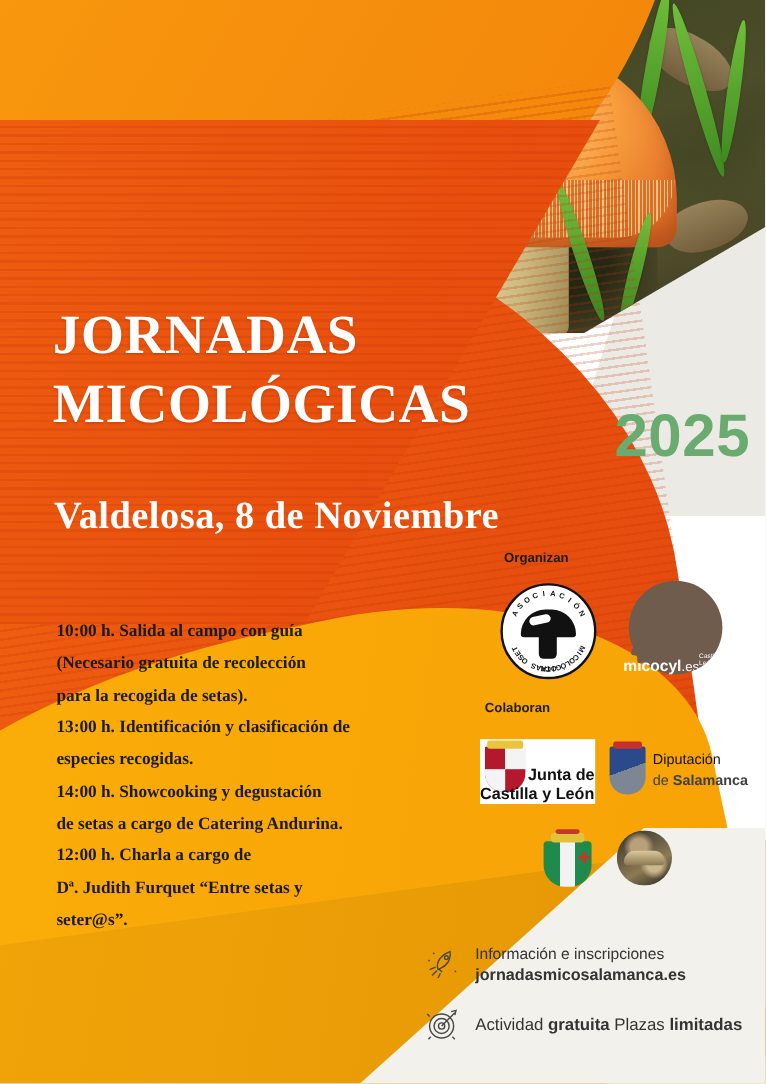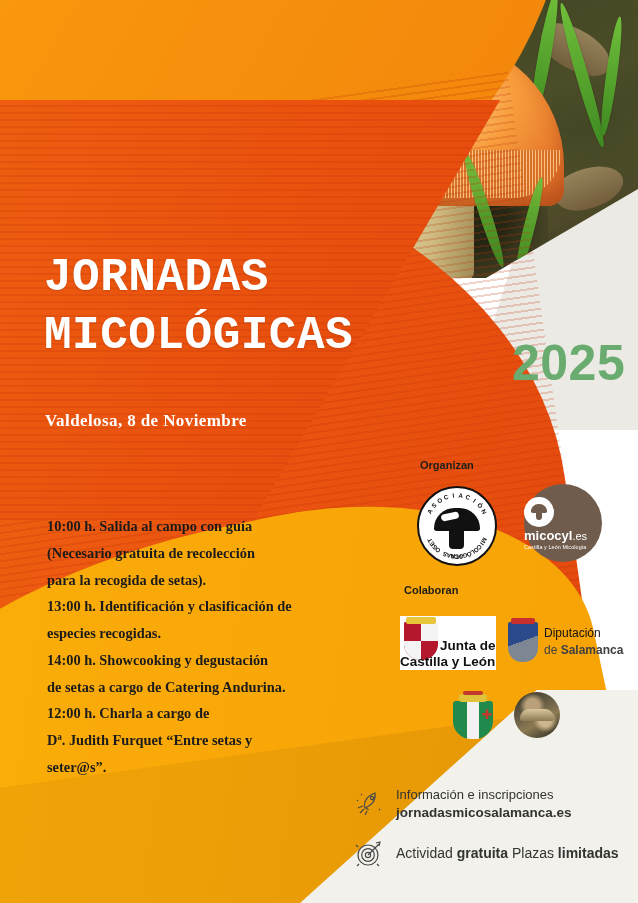--- a/index.html
+++ b/index.html
@@ -142,41 +142,41 @@
   .mask-right-bottom{
     position:absolute;left:300px;top:690px;width:338px;height:213px;
     background:#f2f1ec;
     clip-path:polygon(100% 0%, 100% 100%, 0% 100%, 70% 0%);
   }
 
   
   .title{
     position:absolute;left:44px;top:250px;width:420px;
     color:#ffffff;
-    font-family:Liberation Mono, monospace;
+    font-family:Liberation Serif, serif;
     font-weight:700;
     font-size:46px;
     line-height:1.26;
     letter-spacing:.5px;
     text-shadow:0 1px 2px rgba(120,40,5,.28);
   }
   .title div{white-space:nowrap;}
 
   .year{
     position:absolute;left:512px;top:334px;
     color:#6aab70;
     font-family:"Liberation Sans",sans-serif;
     font-weight:700;font-size:50px;letter-spacing:.5px;
   }
 
   .subtitle{
     position:absolute;left:45px;top:411px;
     color:#ffffff;
     font-family:"Liberation Serif",serif;
-    font-weight:700;font-size:17px;letter-spacing:.4px;
+    font-weight:700;font-size:32px;letter-spacing:.4px;
   }
 
   .schedule{
     position:absolute;left:47px;top:513px;width:320px;
     color:#1b1b1b;
     font-family:"Liberation Serif",serif;
     font-weight:700;
     font-size:14.4px;
     line-height:1.86;
   }
@@ -219,21 +219,21 @@
     background:#fff;border-radius:10px;transform:rotate(-12deg);
   }
   .tm-stem{
     position:absolute;left:15px;top:21px;width:15px;height:20px;
     background:#111;border-radius:2px 2px 4px 4px;
   }
 
   .micocyl{
     position:absolute;left:524px;top:484px;width:78px;height:78px;
     border-radius:50%;background:#6f5c4d;
-    display:flex;flex-direction:column;align-items:flex-start;justify-content:center;
+    display:flex;align-items:flex-end;justify-content:center;
   }
   .mc-badge{
     width:30px;height:30px;border-radius:50%;background:#fff;
     position:relative;margin-bottom:2px;
   }
   .mc-badge::before{
     content:"";position:absolute;left:7px;top:7px;width:16px;height:9px;
     background:#6f5c4d;border-radius:9px 9px 2px 2px;
   }
   .mc-badge::after{

